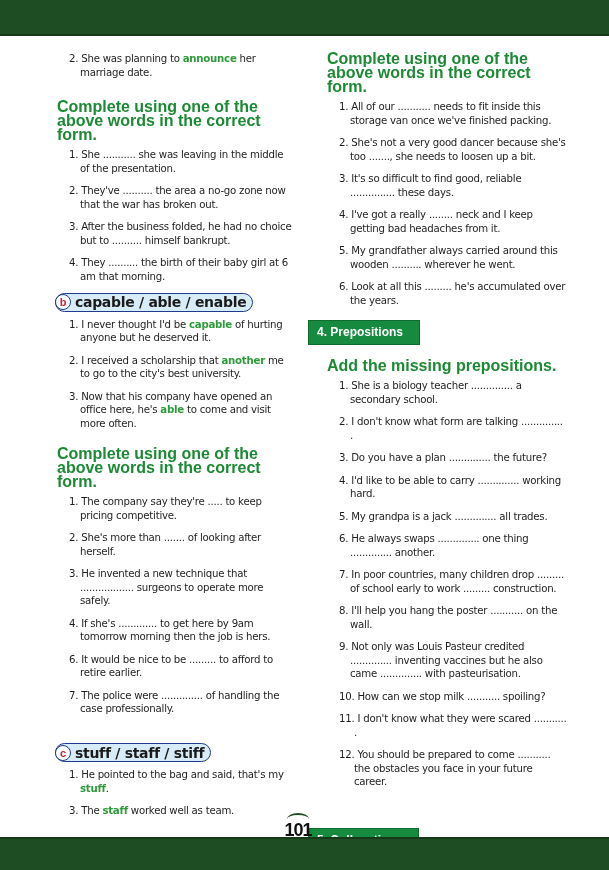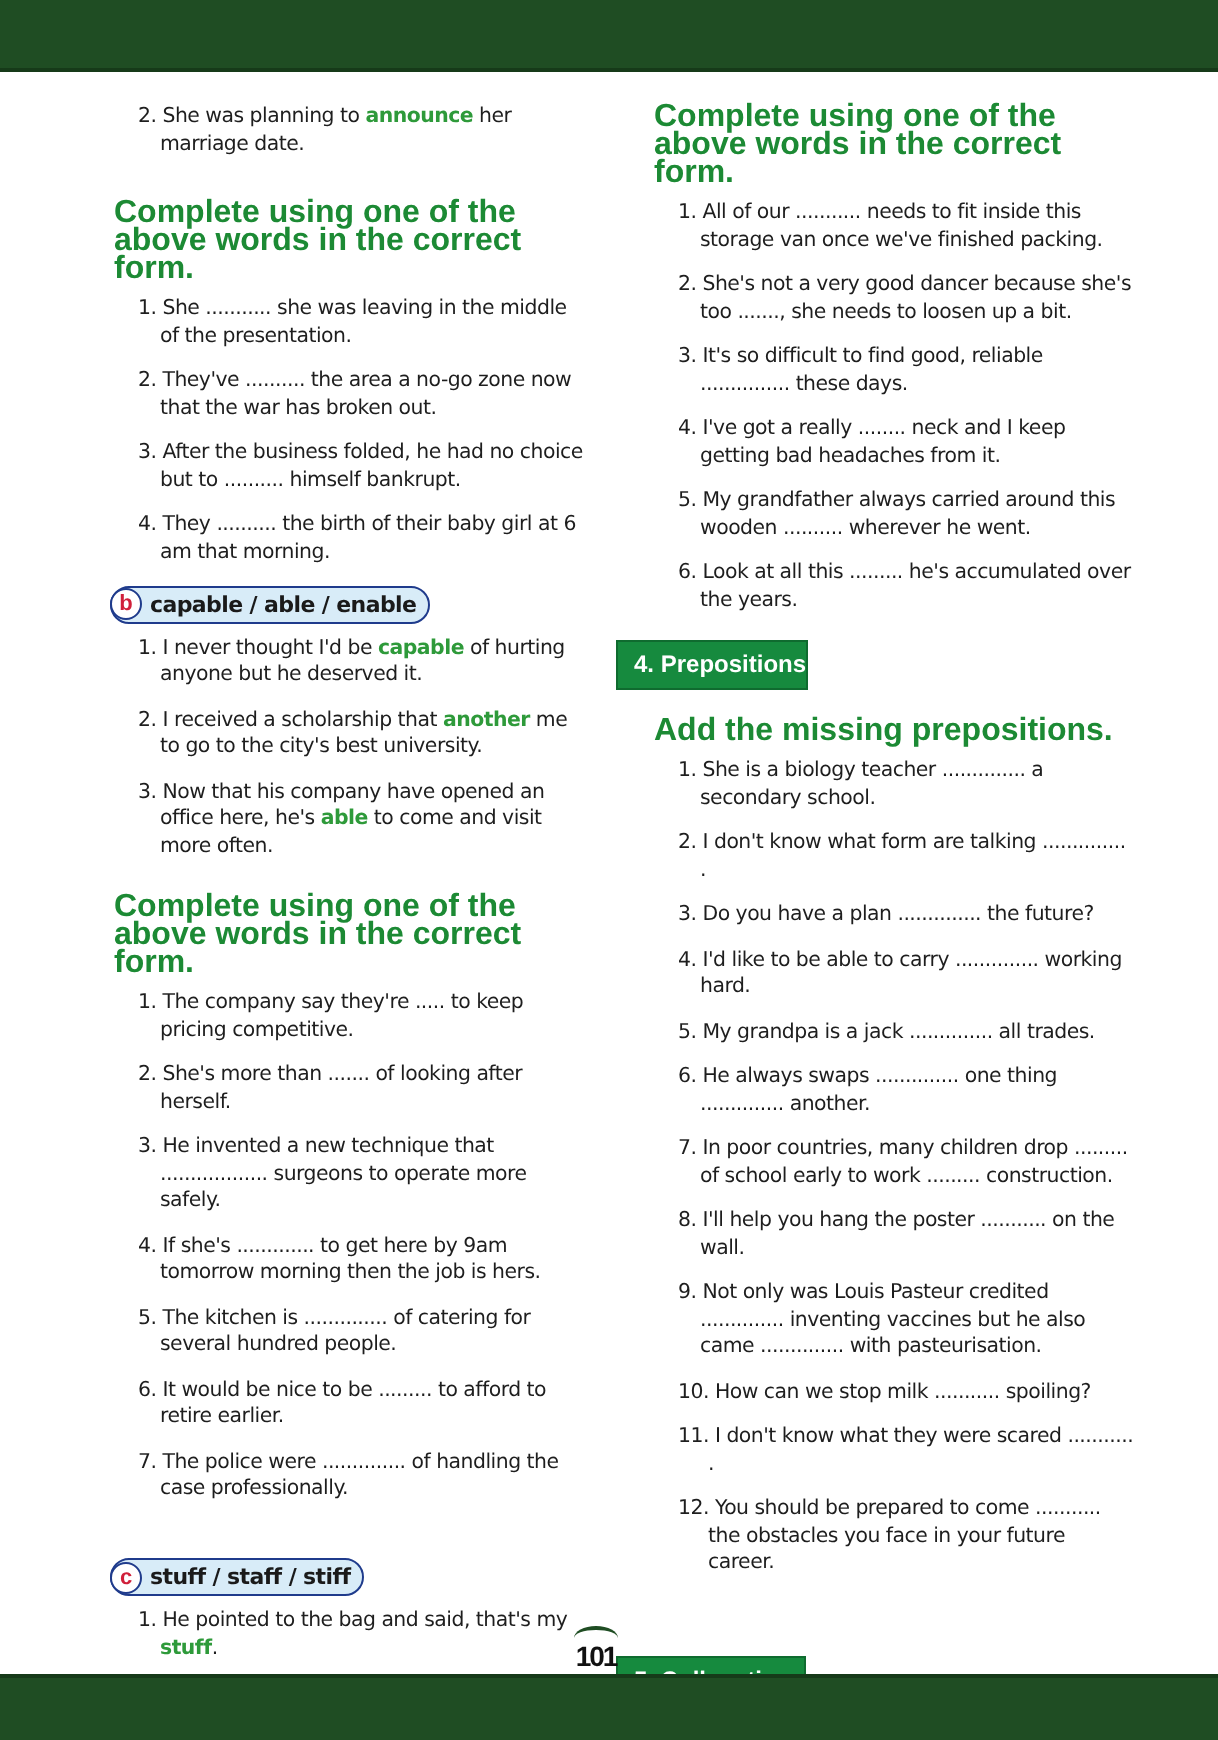--- a/index.html
+++ b/index.html
@@ -29,28 +29,28 @@
     display: inline-flex; align-items: center; height: 17px;
     border: 1.5px solid #1f3b8c; border-radius: 10px; background: #d8ecf8;
     padding-right: 6px; margin: 0 0 6px -2px;
   }
   .pill .circ {
     width: 16px; height: 16px; border-radius: 50%; border: 1.5px solid #1f3b8c;
     background: #ffffff; color: #d0203a; font-weight: bold; font-size: 11px;
     display: flex; align-items: center; justify-content: center; margin-left: -1px; margin-right: 4px;
     box-sizing: border-box;
   }
-  .pill .ptxt { font-weight: bold; font-size: 11px; color: #1a1a1a; font-family: "DejaVu Sans", sans-serif; letter-spacing: -0.3px; }
+  .pill .ptxt { font-weight: bold; font-size: 14px; color: #1a1a1a; font-family: "DejaVu Sans", sans-serif; letter-spacing: -0.3px; }
   .section-box {
     display: inline-block; background: #168a3e; color: #ffffff; font-weight: bold;
-    font-size: 12px; padding: 4px 0 5px 8px; border: 1px solid #0f6b2f; margin-left: -19px;
+    font-size: 12px; padding: 4px 16px 5px 8px; border: 1px solid #0f6b2f; margin-left: -19px;
   }
   .pagenum { position: absolute; left: 283px; top: 813px; width: 30px; text-align: center; }
   .pagenum .arc { width: 22px; height: 10px; margin: 0 auto; border-top: 2px solid #1f4d23; border-radius: 50% 50% 0 0; }
-  .pagenum .num { font-size: 14px; font-weight: bold; color: #111; margin-top: -5px; letter-spacing: -1px; }
+  .pagenum .num { font-size: 18px; font-weight: bold; color: #111; margin-top: -5px; letter-spacing: -1px; }
 </style>
 </head>
 <body>
 
 <div class="topbar"></div>
 
 <div class="col col-left">
   <p class="item"><span>2.</span> <span>She was planning to </span><span class="hl">announce</span><span> her marriage date.</span></p>
 
   <div style="height:12px"></div>
@@ -72,21 +72,20 @@
     <p class="item"><span>3.</span> <span>Now that his company have opened an office here, he's </span><span class="hl">able</span><span> to come and visit more often.</span></p>
   </div>
 
   <div style="height:8px"></div>
   <p class="task">Complete using one of the above words in the correct form.</p>
   <div>
     <p class="item"><span>1.</span> <span>The company say they're ..... to keep pricing competitive.</span></p>
     <p class="item"><span>2.</span> <span>She's more than ....... of looking after herself.</span></p>
     <p class="item"><span>3.</span> <span>He invented a new technique that .................. surgeons to operate more safely.</span></p>
     <p class="item"><span>4.</span> <span>If she's ............. to get here by 9am tomorrow morning then the job is hers.</span></p>
-    <p class="item"><span>5.</span> <span>The kitchen is .............. of catering for several hundred people.</span></p>
     <p class="item"><span>6.</span> <span>It would be nice to be ......... to afford to retire earlier.</span></p>
     <p class="item"><span>7.</span> <span>The police were .............. of handling the case professionally.</span></p>
   </div>
 
   <div style="height:18px"></div>
   <div class="pill">
     <span class="circ">c</span>
     <span class="ptxt">stuff / staff / stiff</span>
   </div>
   <div>

